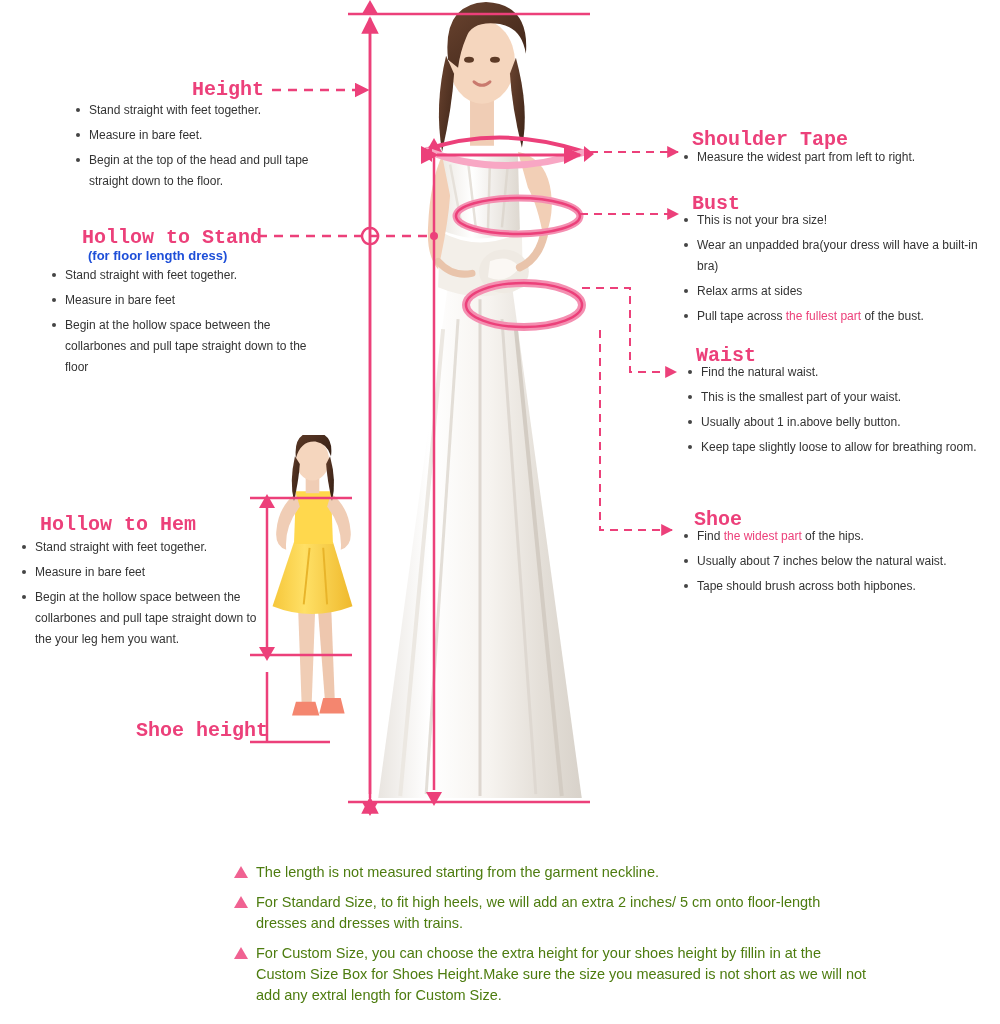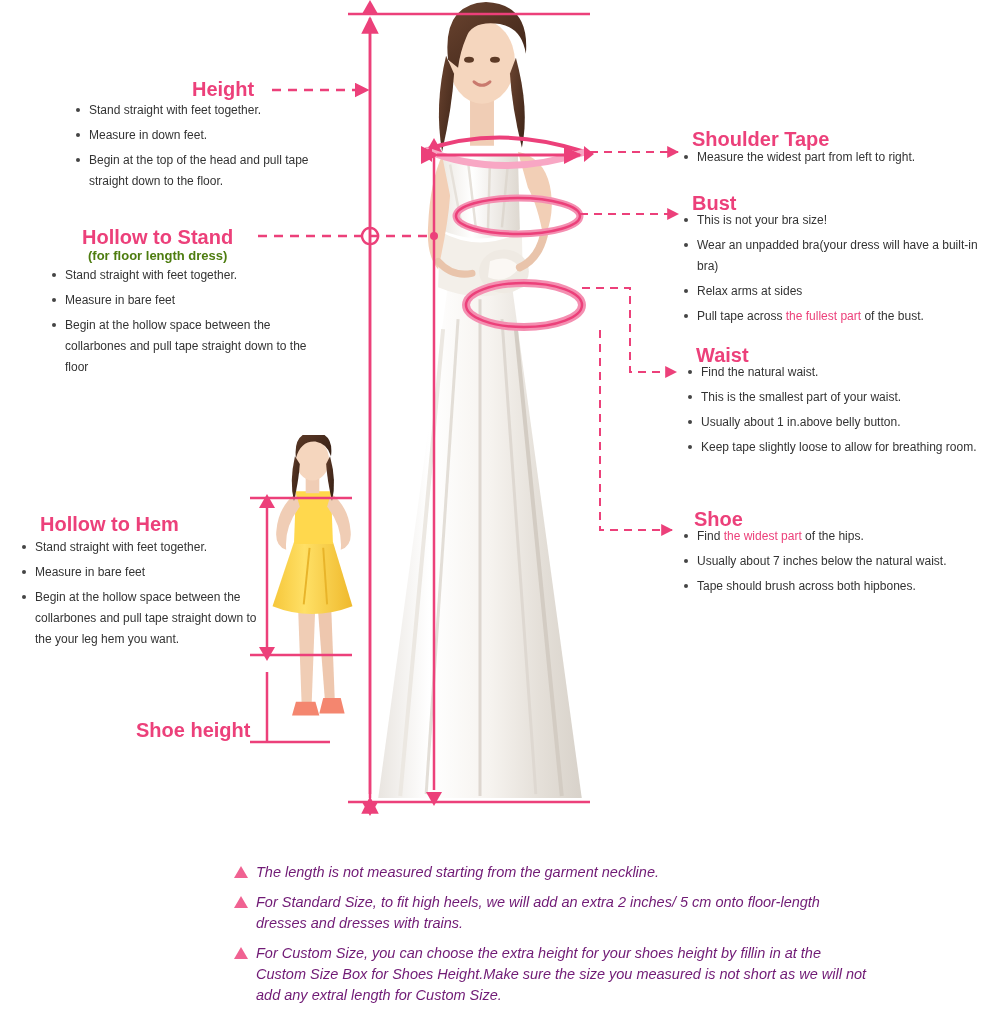--- a/index.html
+++ b/index.html
@@ -18,24 +18,25 @@
     overflow: hidden;
   }
 
   
   .heading {
     position: absolute;
     color: #ec407a;
     font-weight: bold;
     font-size: 20px;
     white-space: nowrap;
+    font-family: Liberation Mono, monospace;
   }
   .subheading {
     position: absolute;
-    color: #4d7c0f;
+    color: #1d4ed8;
     font-size: 13px;
     font-weight: bold;
     white-space: nowrap;
   }
   .bullets {
     position: absolute;
     color: #333333;
     font-size: 12px;
     line-height: 21px;
   }
@@ -59,24 +60,23 @@
     background: #444;
   }
   .pinktext { color: #ec407a; text-align: center; }
 
   
   .notes {
     position: absolute;
     left: 232px;
     top: 862px;
     width: 640px;
-    color: #701a75;
+    color: #4d7c0f;
     font-size: 14.5px;
     line-height: 21px;
-    font-style: italic;
   }
   .note {
     position: relative;
     padding-left: 24px;
     margin-bottom: 9px;
   }
   .note .tri {
     position: absolute;
     left: 2px;
     top: 4px;
@@ -258,21 +258,21 @@
     <line x1="250" y1="655" x2="352" y2="655" stroke="#ec407a" stroke-width="2.5"></line>
 
     <line x1="267" y1="672" x2="267" y2="742" stroke="#ec407a" stroke-width="2.5"></line>
     <line x1="250" y1="742" x2="330" y2="742" stroke="#ec407a" stroke-width="2.5"></line>
   </svg>
 
   <div class="heading" style="left:192px; top:78px;">Height</div>
   <div class="bullets" style="left:72px; top:100px; width:270px;">
     <ul>
       <li>Stand straight with feet together.</li>
-      <li>Measure in down feet.</li>
+      <li>Measure in bare feet.</li>
       <li>Begin at the top of the head and pull tape straight down to the floor.</li>
     </ul>
   </div>
 
   <div class="heading" style="left:82px; top:226px;">Hollow to Stand</div>
   <div class="subheading" style="left:88px; top:248px;">(for floor length dress)</div>
   <div class="bullets" style="left:48px; top:265px; width:280px;">
     <ul>
       <li>Stand straight with feet together.</li>
       <li>Measure in bare feet</li>

